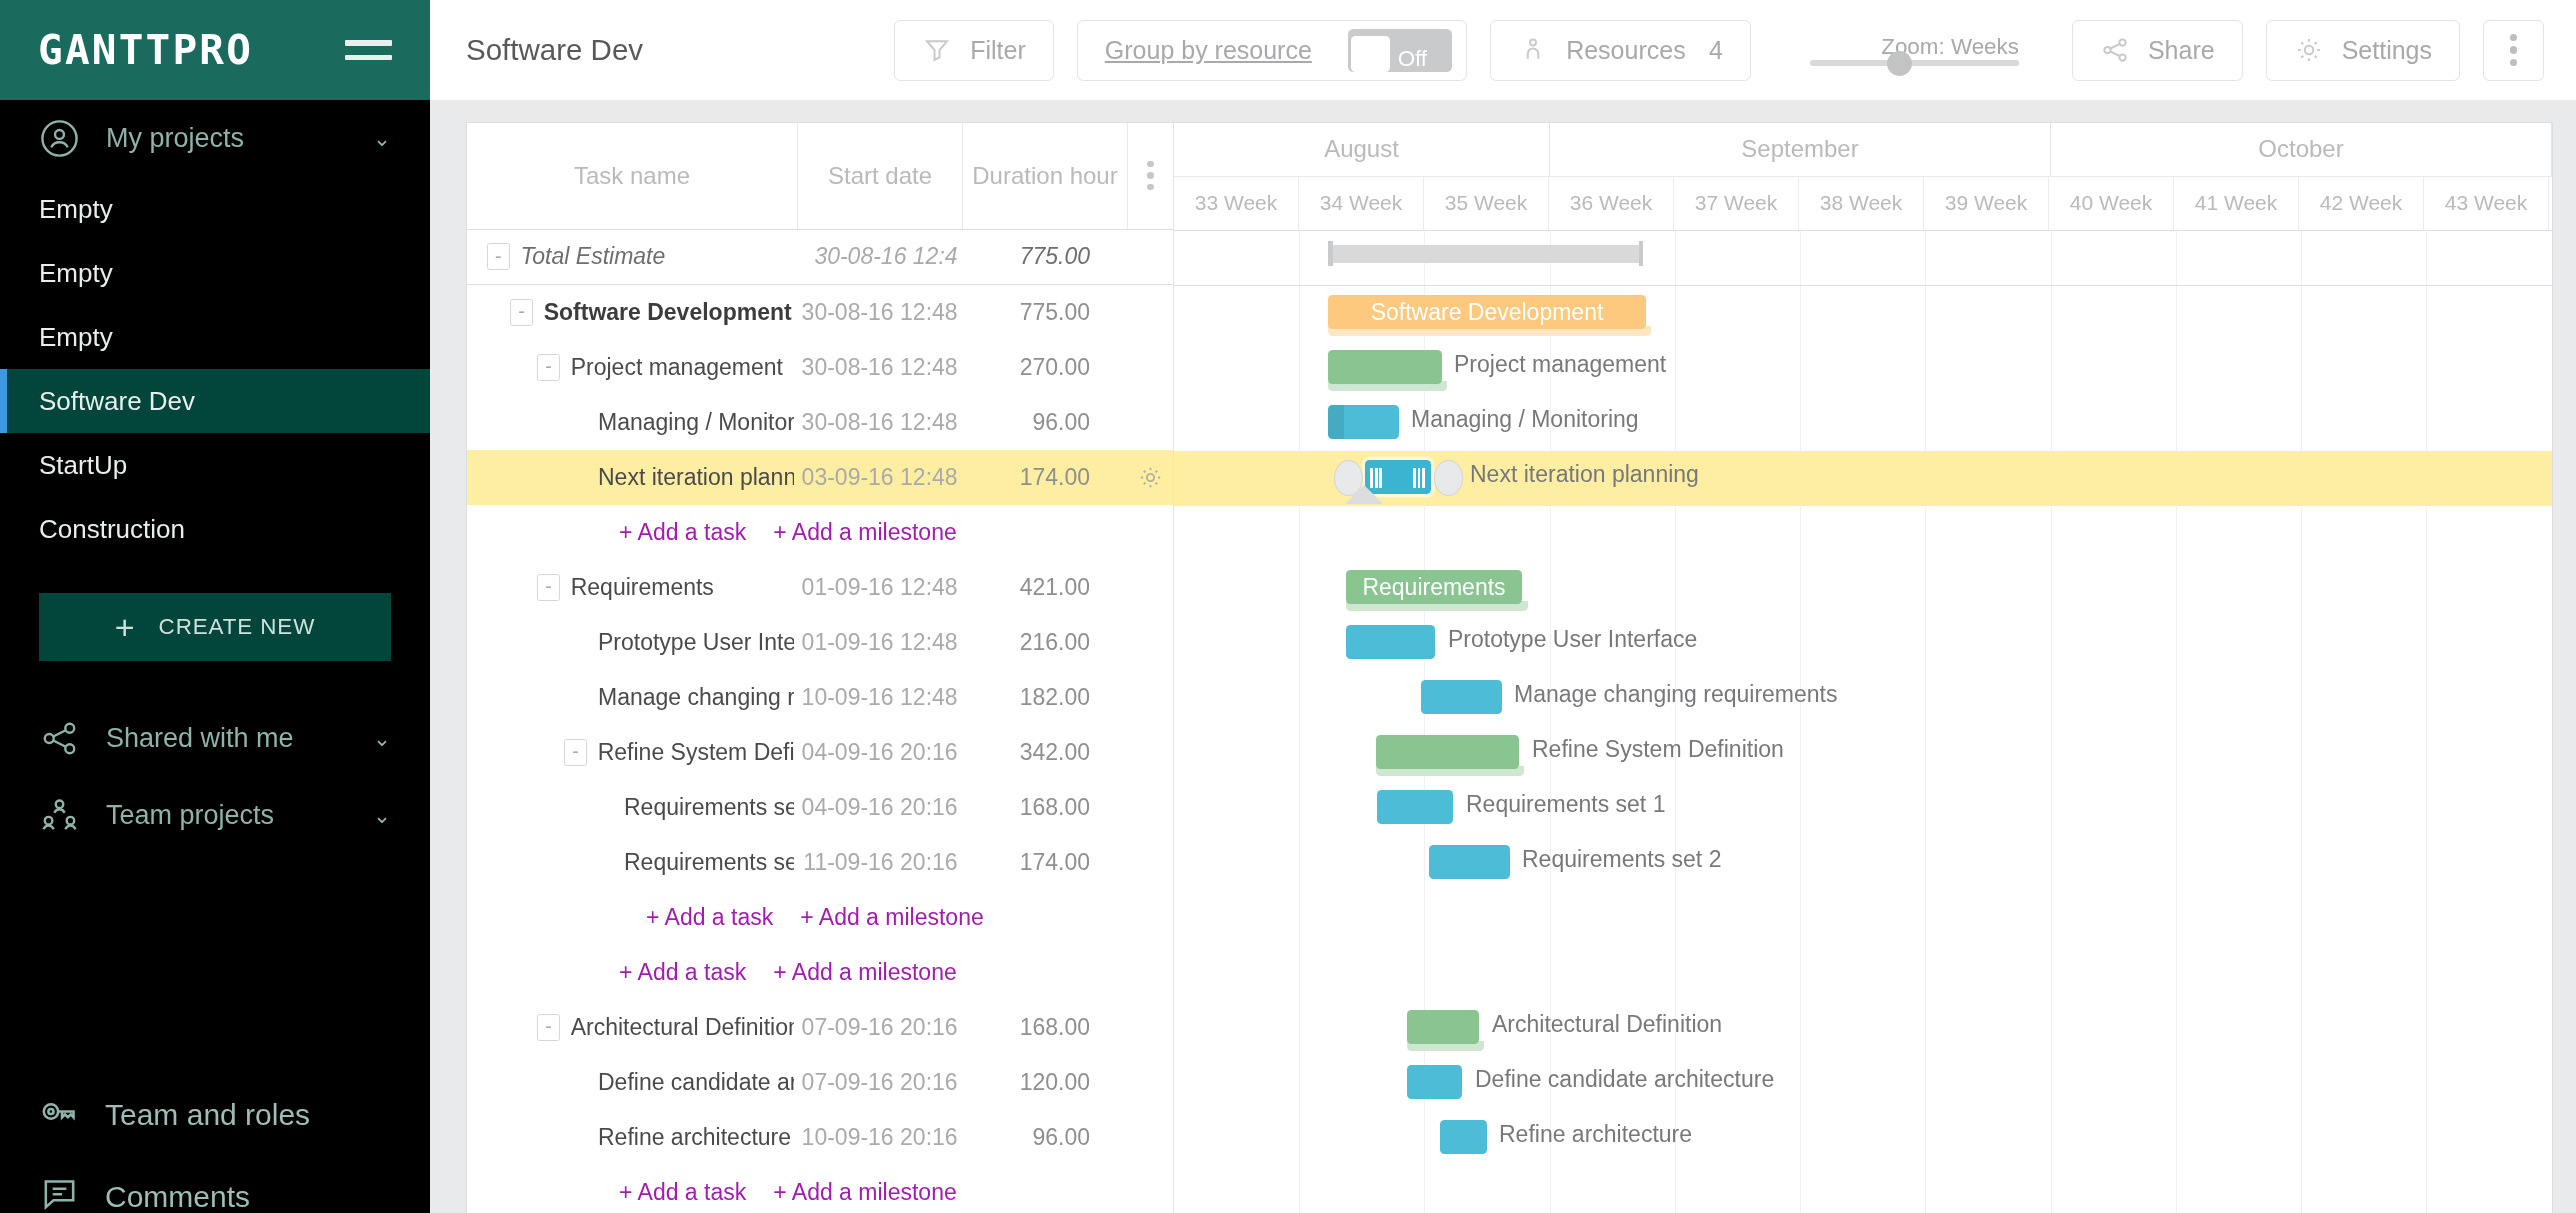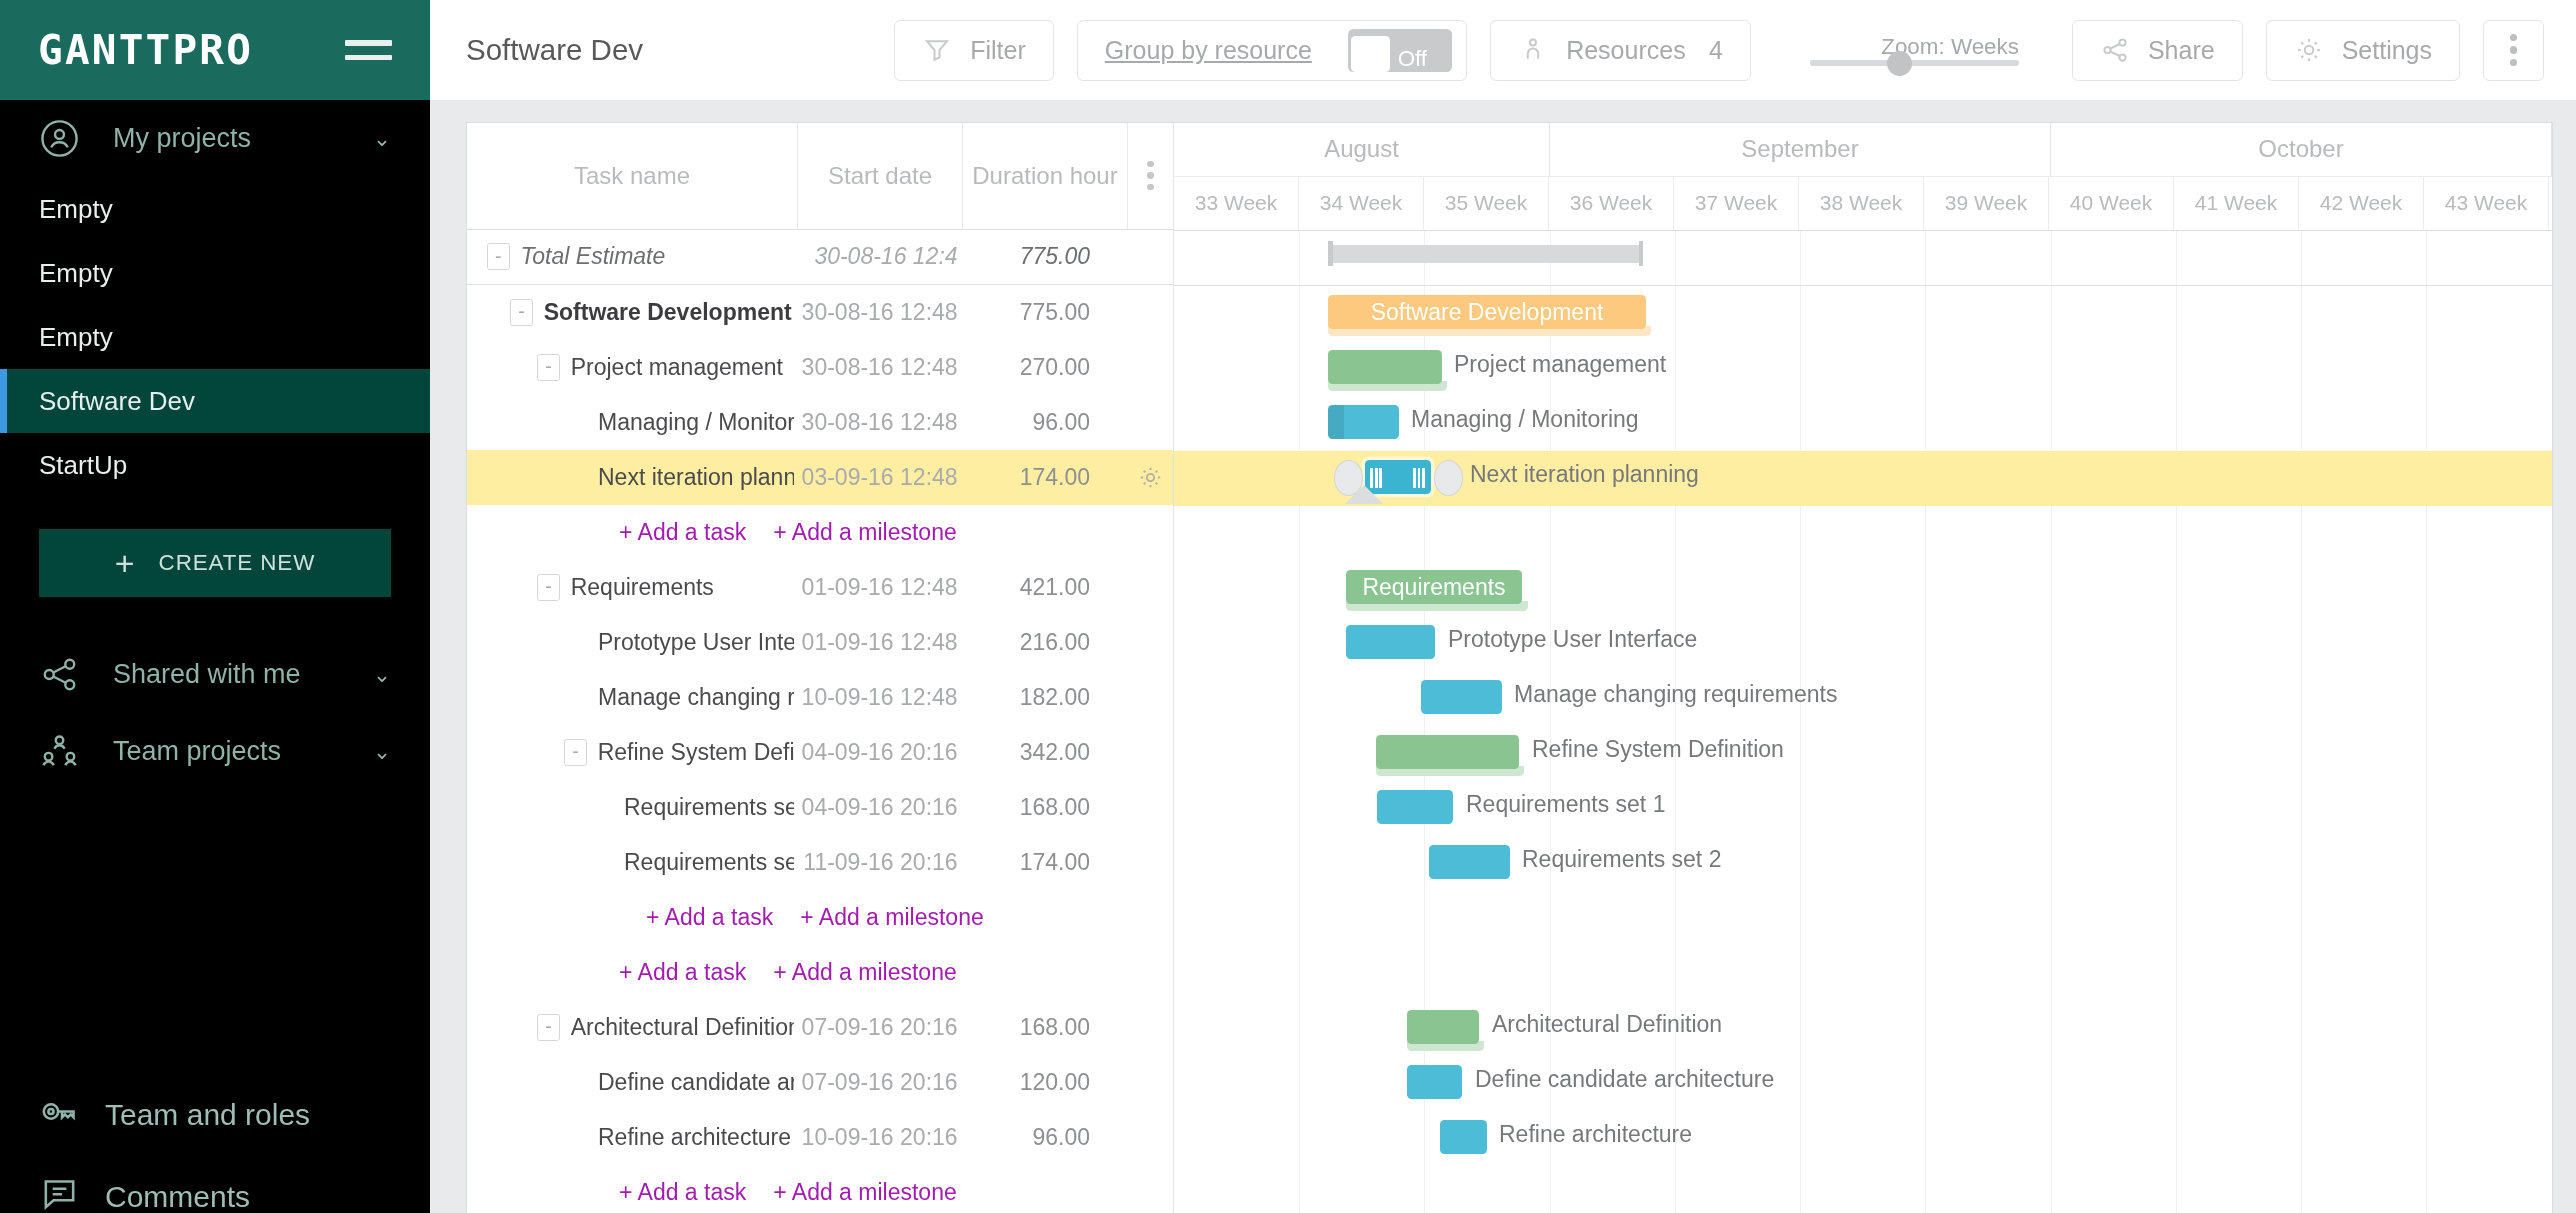--- a/index.html
+++ b/index.html
@@ -20,21 +20,21 @@
     align-items: center; padding: 0 38px; justify-content: space-between;
   }
   .brand-logo {
     font-size: 41px; letter-spacing: 2.2px; font-weight: bold;
     color: #ffffff; font-family: "DejaVu Sans Mono", monospace;
   }
   .hamburger { width: 47px; display: flex; flex-direction: column; gap: 9px; cursor: pointer; }
   .hamburger i { display:block; height: 5.4px; background: #e8efed; border-radius: 0.9px; }
 
   .side-sec-head {
-    display: flex; align-items: center; height: 77px; padding: 0 39px; gap: 33px;
+    display: flex; align-items: center; height: 77px; padding: 0 39px; gap: 26px;
     color: #8fb3ab; font-size: 27px; cursor: pointer;
   }
   .side-sec-head .chev { margin-left: auto; color: #8fb3ab; font-size: 21.5px; }
   .side-ico { width: 41px; height: 41px; flex: 0 0 41px; color: #8fb3ab; }
   .side-ico svg { width: 41px; height: 41px; display: block; }
 
   .proj-item {
     height: 64px; display: flex; align-items: center; padding-left: 39px;
     color: #e6efed; font-size: 26px; cursor: pointer; position: relative;
   }
@@ -238,20 +238,23 @@
           <span>Empty</span>
         </div>
         <div class="proj-item">
           <span>Empty</span>
         </div>
         <div class="proj-item active">
           <span>Software Dev</span>
         </div>
         <div class="proj-item">
           <span>StartUp</span>
+        </div>
+        <div class="proj-item">
+          <span>Construction</span>
         </div>
       </div>
 
     <div class="create-new">
       <span class="plus">+</span>
       <span>CREATE NEW</span>
     </div>
 
     <div class="side-gap"></div>
 

